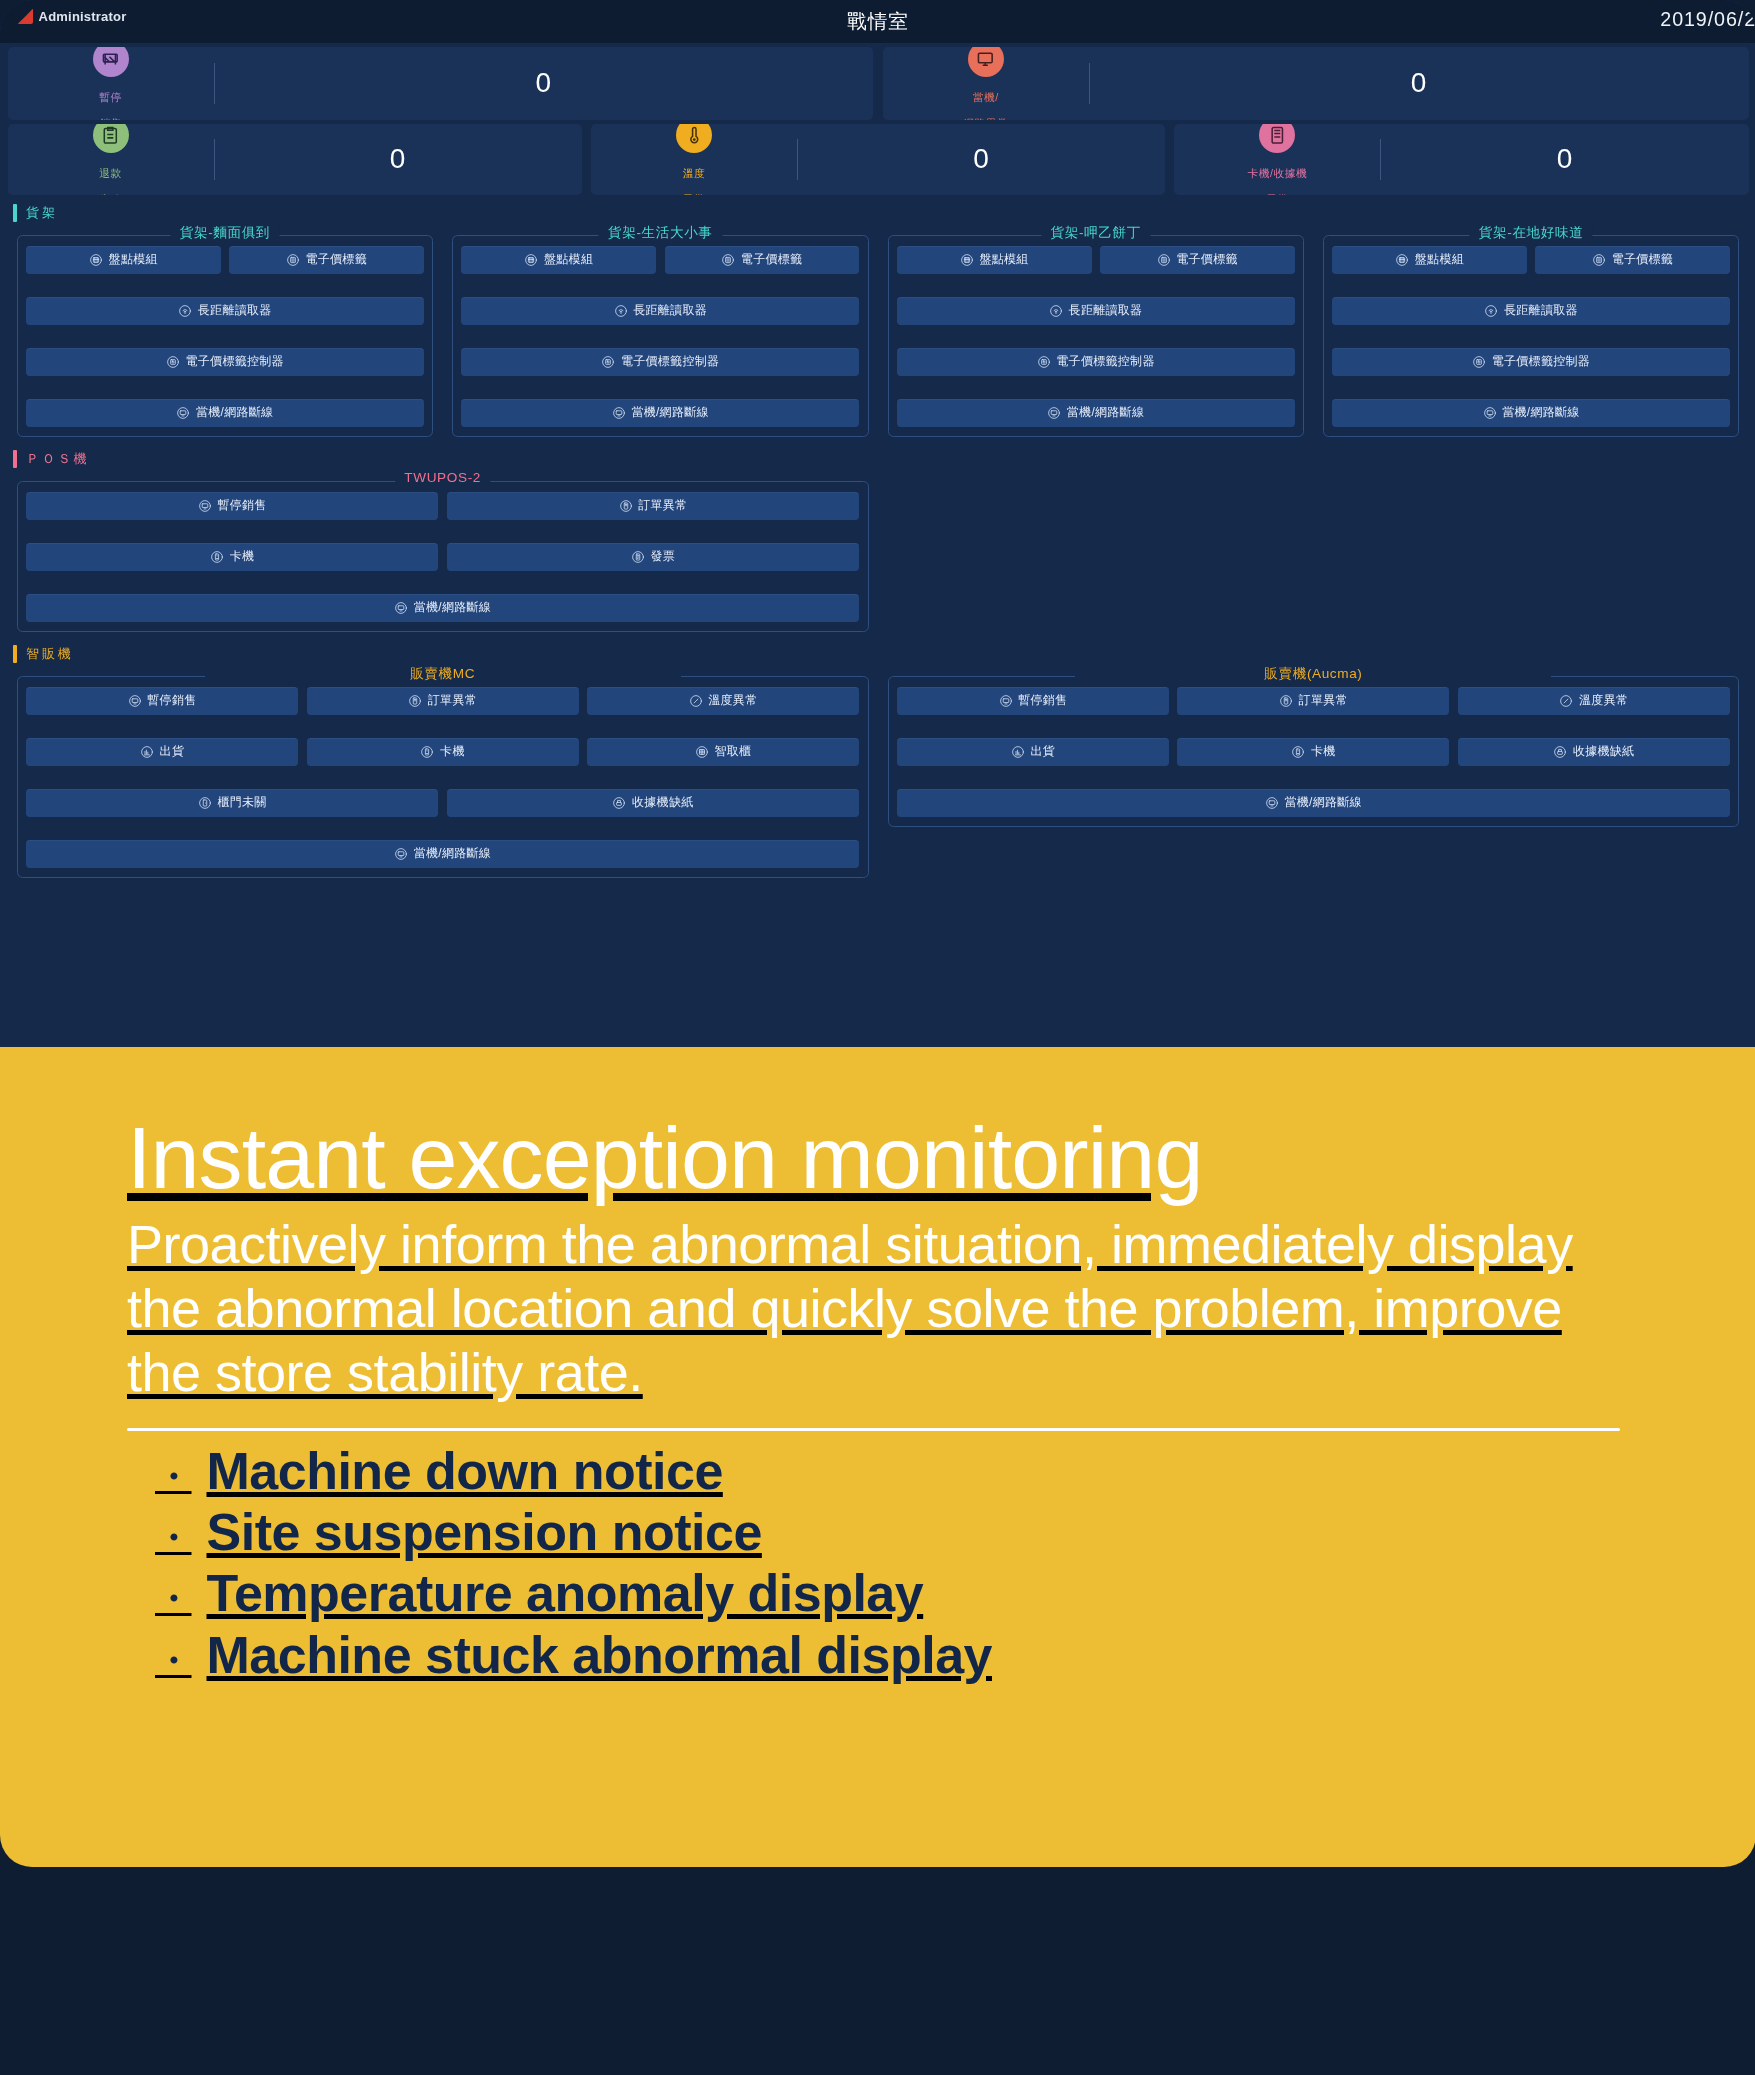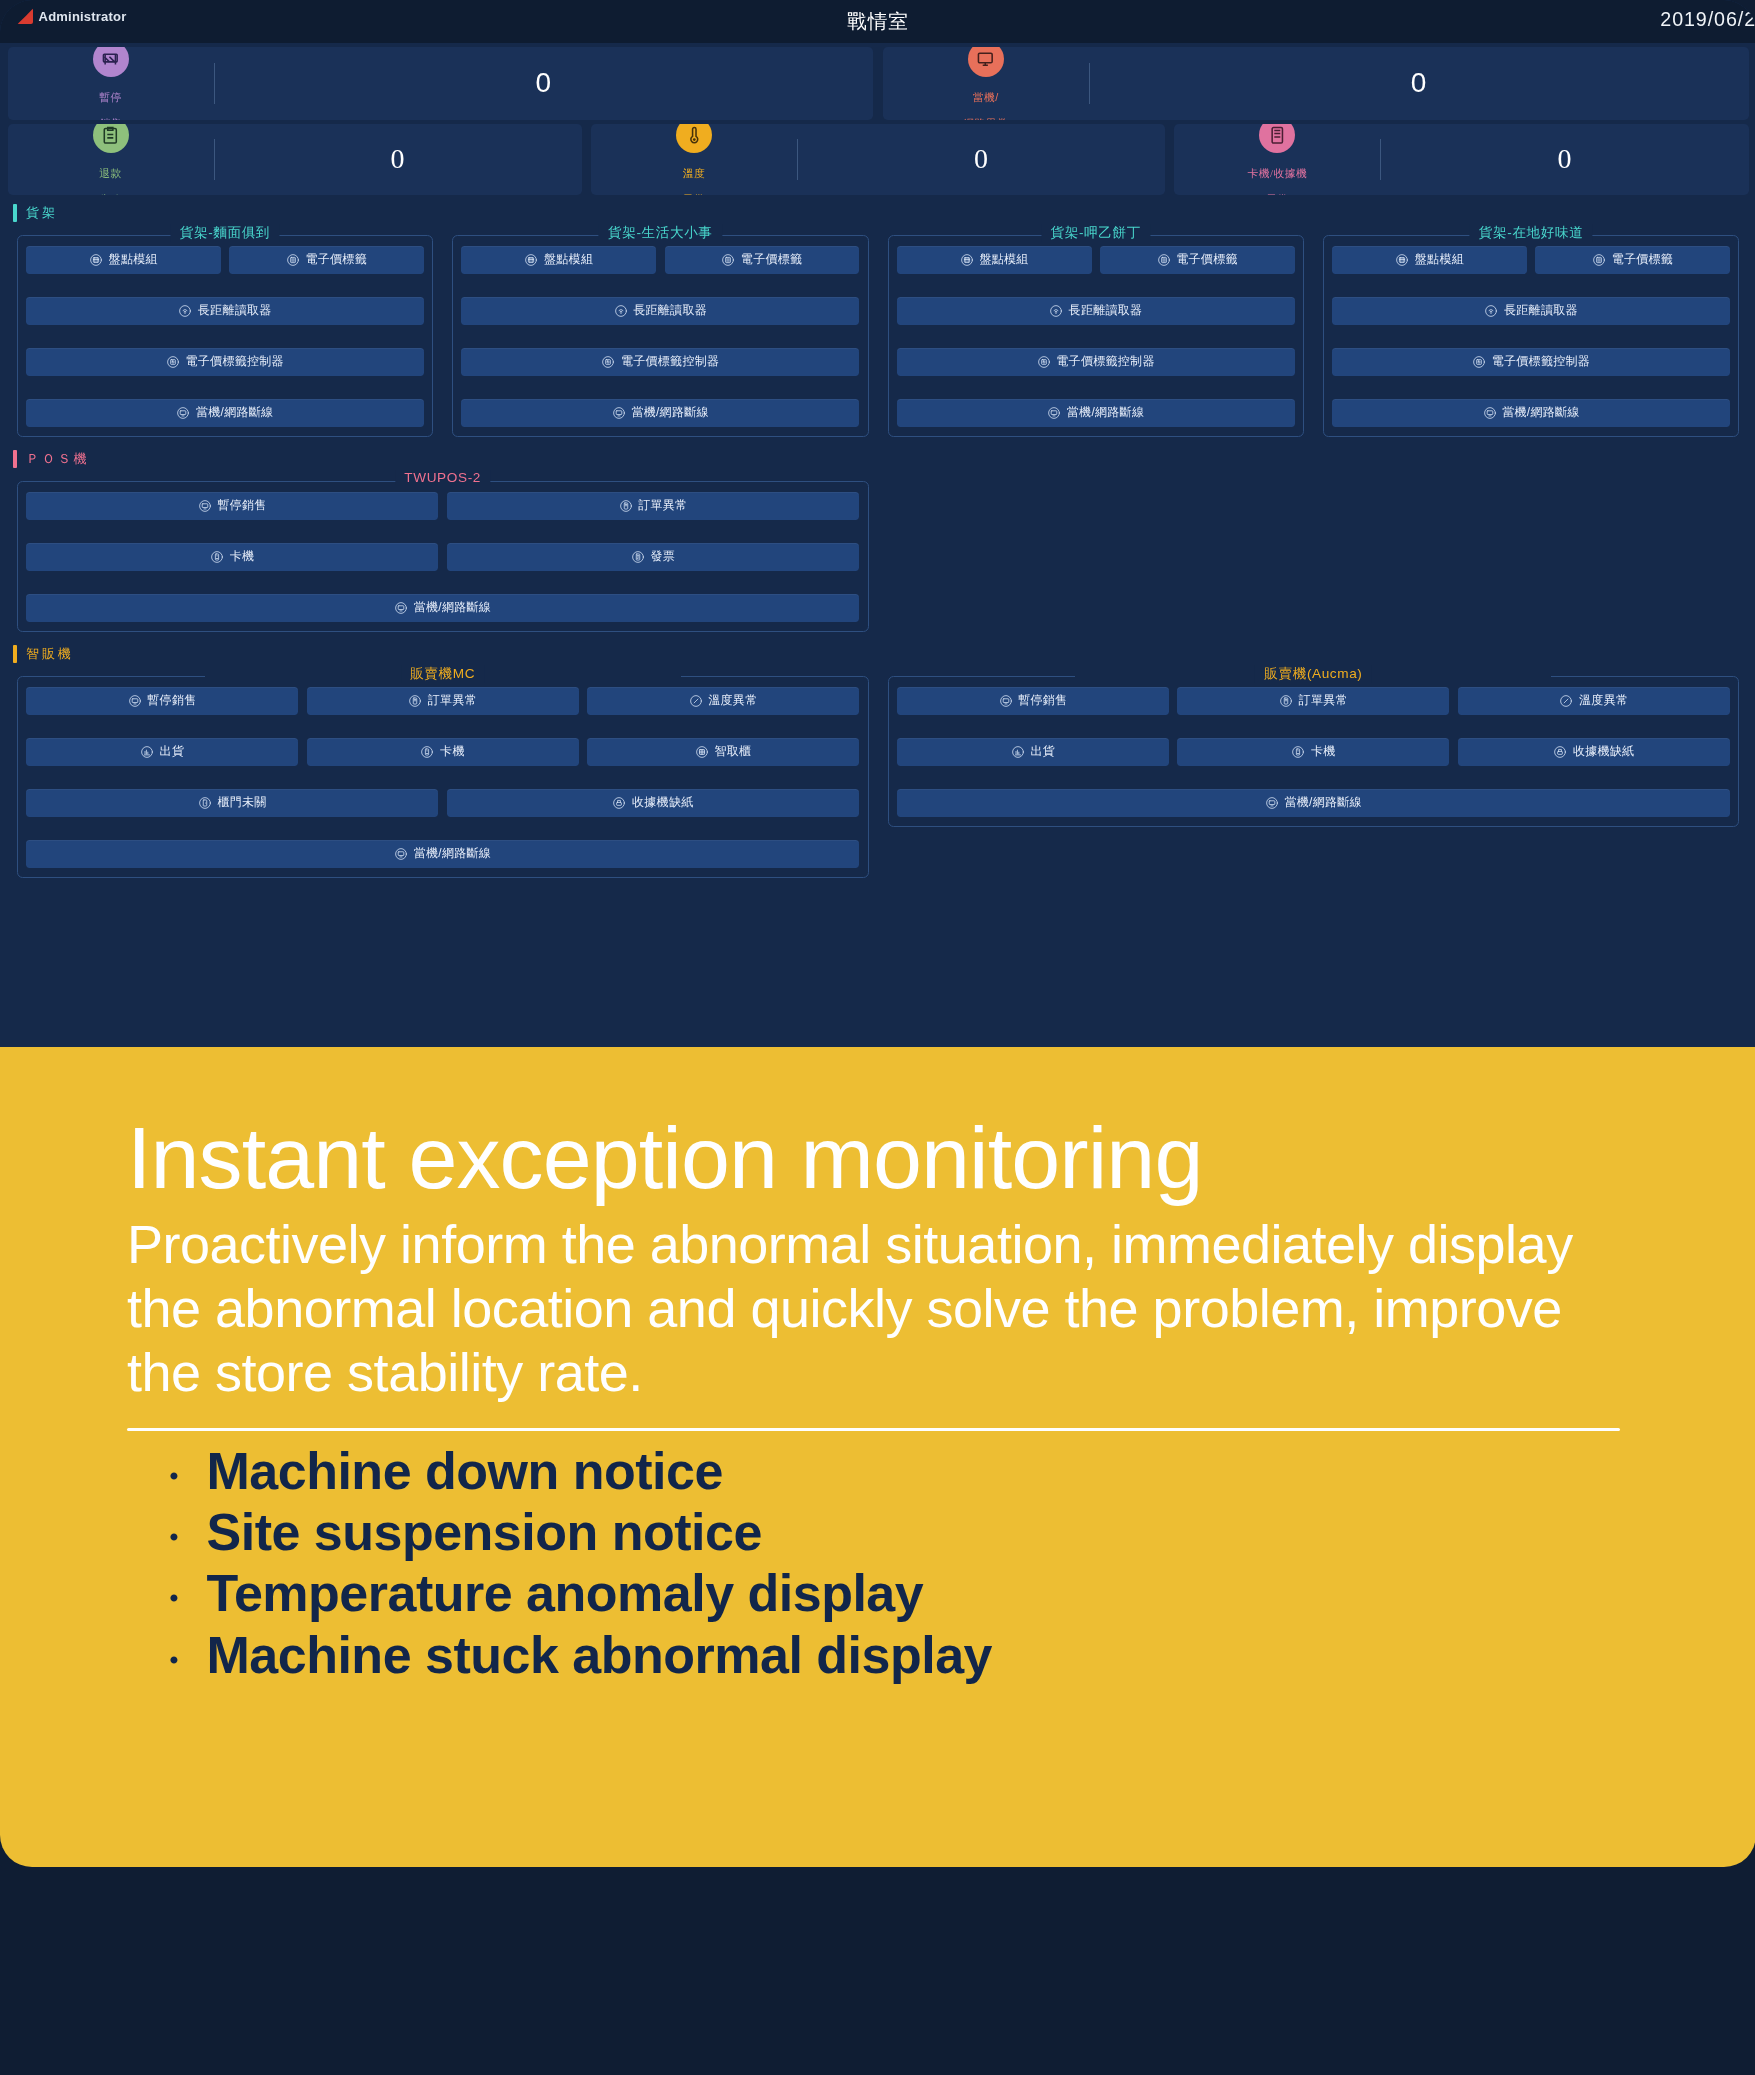--- a/index.html
+++ b/index.html
@@ -53,21 +53,21 @@
   .kpi-row.r1 { height: 77px; }
   .kpi-row.r2 { height: 75px; }
   .kpi-card {
     background: #1a3158;
     border-radius: 4.7px;
     display: flex; align-items: center;
     position: relative;
     overflow: hidden;
   }
   .kpi-card.w-half { flex: 1 1 0; }
-  .kpi-card.w-third { flex: 1 1 0; font-family: Liberation Serif, serif; }
+  .kpi-card.w-third { flex: 1 1 0; }
   .kpi-left {
     width: 206px; display: flex; flex-direction: column;
     align-items: center; justify-content: center; gap: 14px;
     padding-top: 3.7px;
   }
   .kpi-badge {
     width: 36px; height: 36px; border-radius: 50%;
     display: flex; align-items: center; justify-content: center;
   }
   .kpi-badge svg { display: block; }
@@ -118,20 +118,21 @@
   .vend-panels { display: flex; gap: 19px; padding: 0 3.7px; }
   .vend-panels > .panel { flex: 1 1 0; }
 
   
   .overlay {
     position: absolute; left: 0; top: 1047px;
     width: 1756px; height: 820px;
     background: #edbe33;
     border-radius: 0 0 32px 32px;
     padding: 67px 90px 0 127px;
+    text-decoration: underline;
   }
   .ov-title {
     color: #ffffff; font-size: 88px; line-height: 1.0;
     font-weight: 400; letter-spacing: -0.9px; margin-bottom: 11.2px;
     white-space: nowrap;
   }
   .ov-sub {
     color: #ffffff; font-size: 54px; line-height: 1.18;
     font-weight: 400; max-width: 1518px; letter-spacing: -0.5px;
   }

